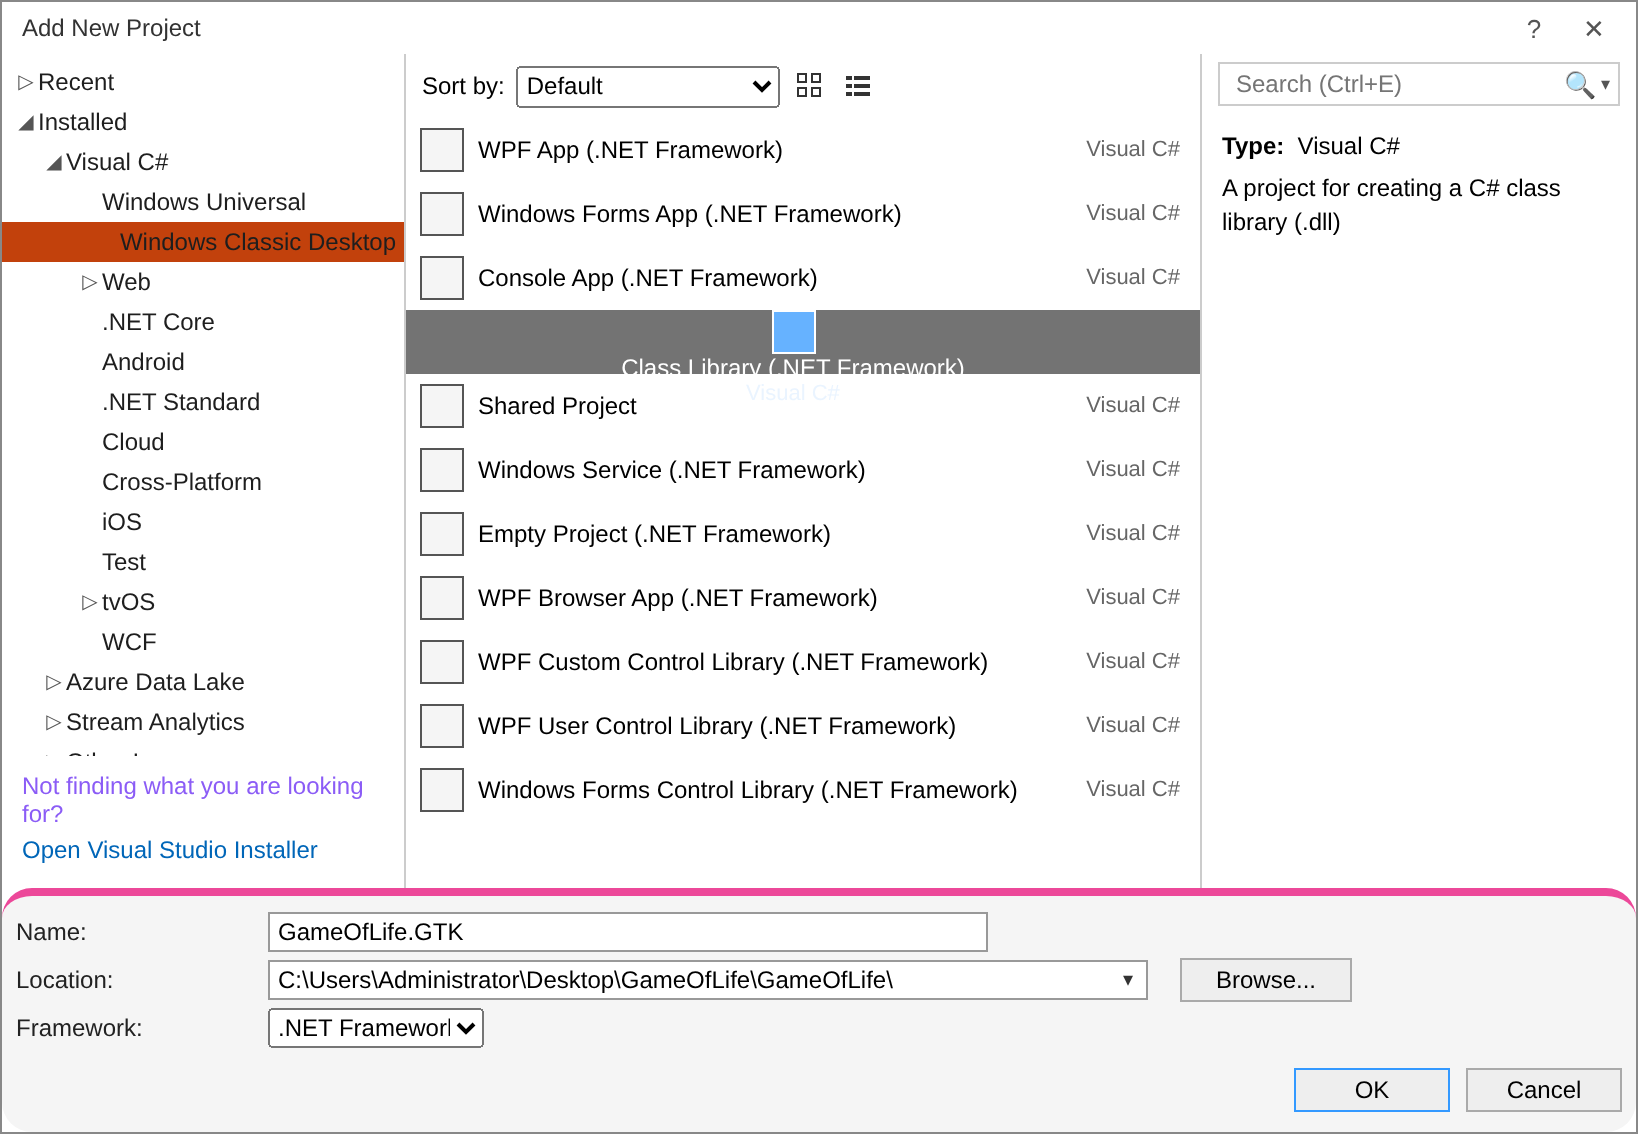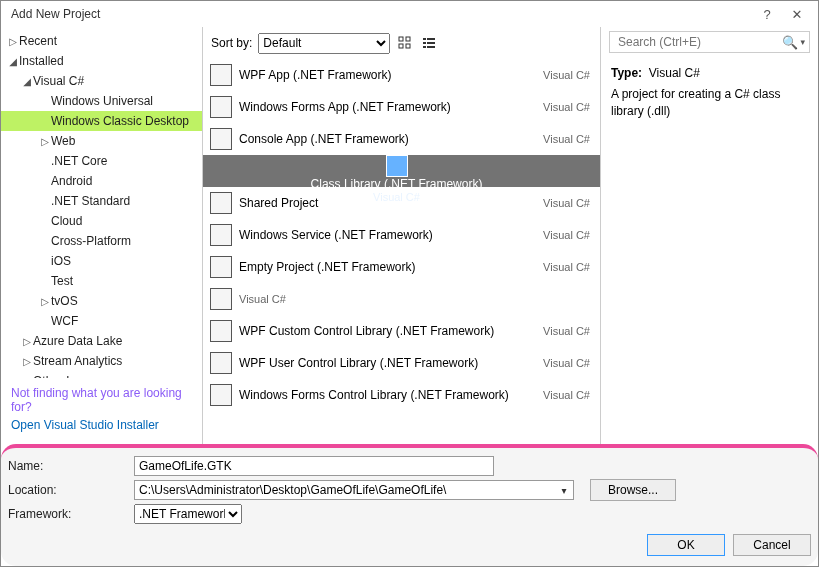--- a/index.html
+++ b/index.html
@@ -6,21 +6,21 @@
   html, body { margin: 0; padding: 0; width: 819px; height: 567px; background: #fff; }
   .dialog { width: 819px; height: 567px; border: 1px solid #888; display: flex; flex-direction: column; background: #fff; }
   .titlebar { height: 26px; display: flex; align-items: center; padding: 0 6px 0 10px; font-size: 12px; }
   .titlebar .title { flex: 1; color: #333; }
   .titlebar .tbtn { width: 30px; text-align: center; color: #555; font-size: 13px; cursor: pointer; }
   .main { flex: 1; display: flex; overflow: hidden; }
   .sidebar { width: 202px; border-right: 1px solid #ccc; display: flex; flex-direction: column; font-size: 12px; color: #1e1e1e; }
   .tree { flex: 1; overflow: auto; padding-top: 4px; }
   .node { display: flex; align-items: center; height: 20px; padding-right: 4px; cursor: pointer; }
   .node .arrow { width: 12px; display: inline-block; text-align: center; color: #555; font-size: 10px; }
-  .node.selected { background: #bef264; }
+  .node.selected { background: #c2410c; justify-content: flex-end; }
   .ind0 { padding-left: 6px; } .ind1 { padding-left: 20px; } .ind2 { padding-left: 38px; }
   .footer-help { padding: 8px 10px 12px; font-size: 12px; }
   .footer-help .prompt { color: #8b5cf6; margin-bottom: 4px; }
   .footer-help .link { color: #0066b8; cursor: pointer; }
   .center { flex: 1; display: flex; flex-direction: column; border-right: 1px solid #ccc; }
   .toolbar { height: 32px; display: flex; align-items: center; padding: 0 8px; font-size: 12px; gap: 6px; }
   .toolbar select { font-size: 12px; height: 21px; width: 132px; }
   .view-btn { width: 18px; height: 18px; display: inline-flex; align-items: center; justify-content: center; border: 1px solid transparent; cursor: pointer; }
   .template-list { flex: 1; overflow: auto; }
   .tpl { display: flex; align-items: center; height: 32px; font-size: 12px; cursor: pointer; padding-right: 10px; }
@@ -215,20 +215,21 @@
             <span class="icon">
               <span class="sq"></span>
             </span>
             <span class="name">Empty Project (.NET Framework)</span>
             <span class="lang">Visual C#</span>
           </div>
           <div class="tpl">
             <span class="icon">
               <span class="sq"></span>
             </span>
+            <span class="name">WPF Browser App (.NET Framework)</span>
             <span class="lang">Visual C#</span>
           </div>
           <div class="tpl">
             <span class="icon">
               <span class="sq"></span>
             </span>
             <span class="name">WPF Custom Control Library (.NET Framework)</span>
             <span class="lang">Visual C#</span>
           </div>
           <div class="tpl">

